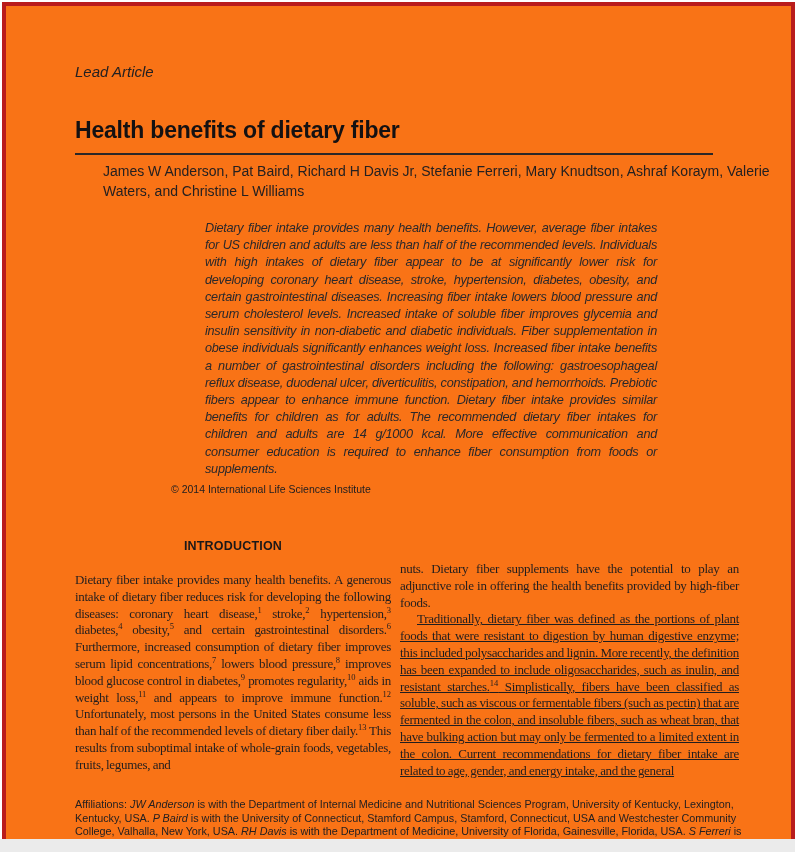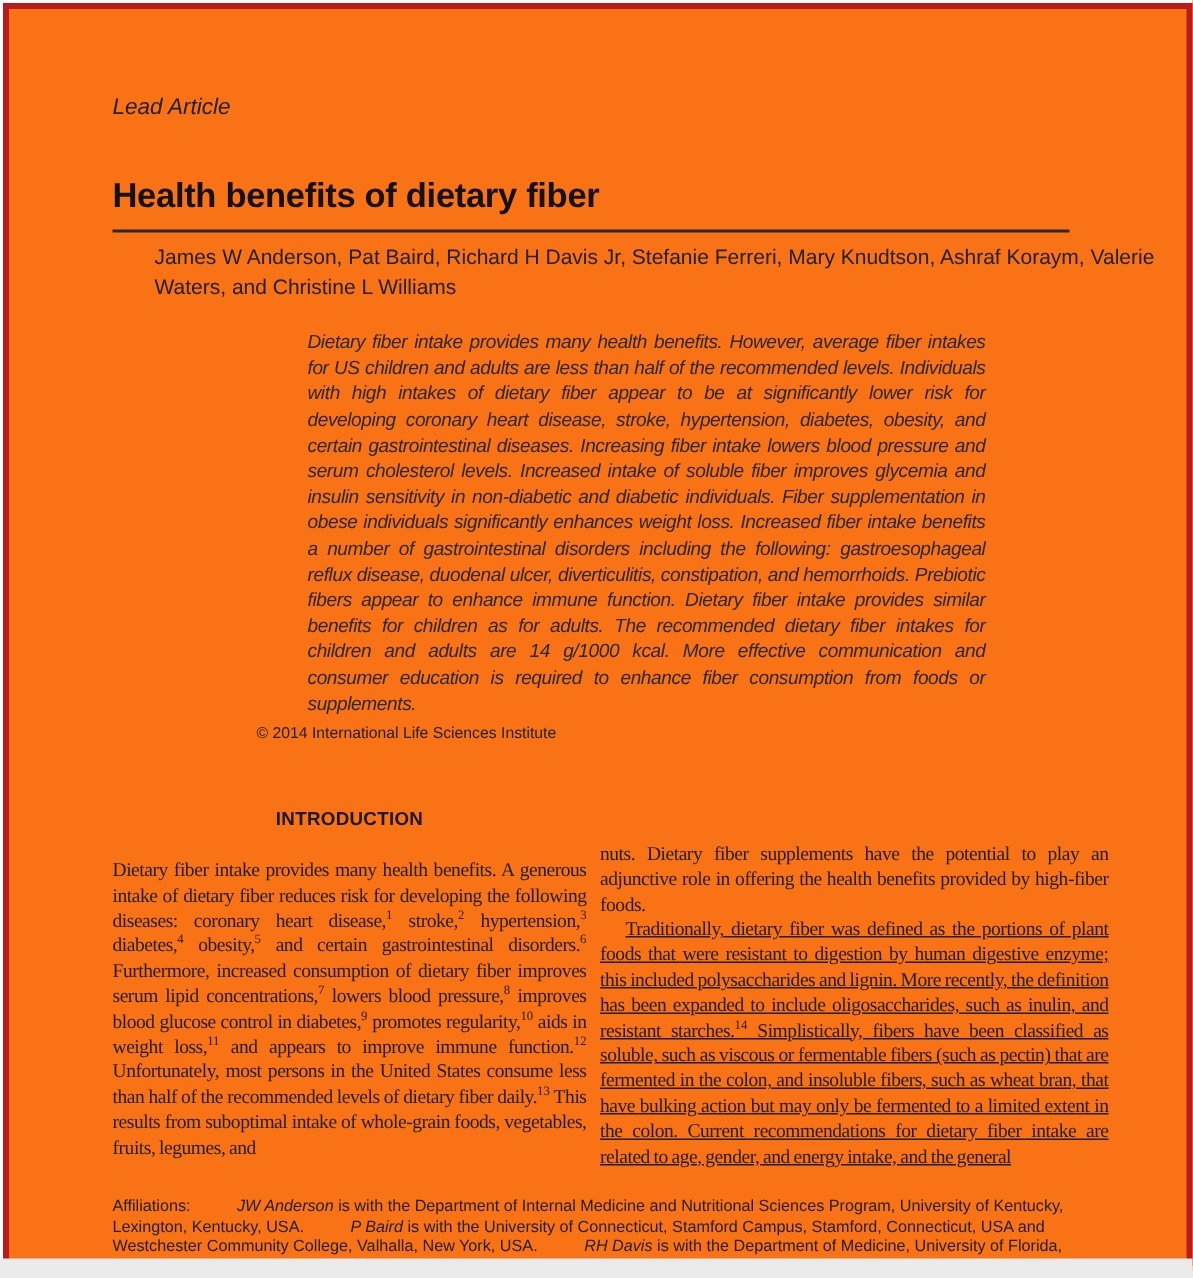--- a/index.html
+++ b/index.html
@@ -20,21 +20,21 @@
   .columns{left:69px;top:531px;width:672px;height:256px;display:flex;gap:9px;overflow:hidden;}
   .col-left{width:316px;}
   .col-right{width:339px;margin-top:24px;}
   .section-heading{text-align:center;font-weight:bold;font-size:12.5px;
        letter-spacing:0.2px;margin:2px 0 19px 0;color:#1b1819;}
   .body-para{font-family:"Liberation Serif",serif;font-size:13px;line-height:16.8px;
        text-align:justify;letter-spacing:-0.3px;word-spacing:-0.5px;margin:0;color:#211e1f;}
   .body-para.indent{text-indent:17px;text-decoration:underline;}
   .body-para sup{font-size:8.5px;line-height:0;vertical-align:super;letter-spacing:0;}
   .footnote{left:69px;top:792px;width:676px;font-size:10.8px;line-height:13.6px;color:#242021;}
-  .footnote i{font-style:italic;margin-left:28px;}
+  .footnote i{font-style:italic;}
 </style>
 </head>
 <body>
 
 <div class="page">
   <div class="abs kicker">Lead Article</div>
   <div class="abs title">Health benefits of dietary fiber</div>
   <div class="abs title-rule"></div>
   <div class="abs authors">James W Anderson, Pat Baird, Richard H Davis Jr, Stefanie Ferreri, Mary Knudtson, Ashraf Koraym, Valerie Waters, and Christine L Williams</div>
   <div class="abs abstract">Dietary fiber intake provides many health benefits. However, average fiber intakes for US children and adults are less than half of the recommended levels. Individuals with high intakes of dietary fiber appear to be at significantly lower risk for developing coronary heart disease, stroke, hypertension, diabetes, obesity, and certain gastrointestinal diseases. Increasing fiber intake lowers blood pressure and serum cholesterol levels. Increased intake of soluble fiber improves glycemia and insulin sensitivity in non-diabetic and diabetic individuals. Fiber supplementation in obese individuals significantly enhances weight loss. Increased fiber intake benefits a number of gastrointestinal disorders including the following: gastroesophageal reflux disease, duodenal ulcer, diverticulitis, constipation, and hemorrhoids. Prebiotic fibers appear to enhance immune function. Dietary fiber intake provides similar benefits for children as for adults. The recommended dietary fiber intakes for children and adults are 14 g/1000 kcal. More effective communication and consumer education is required to enhance fiber consumption from foods or supplements.</div>

